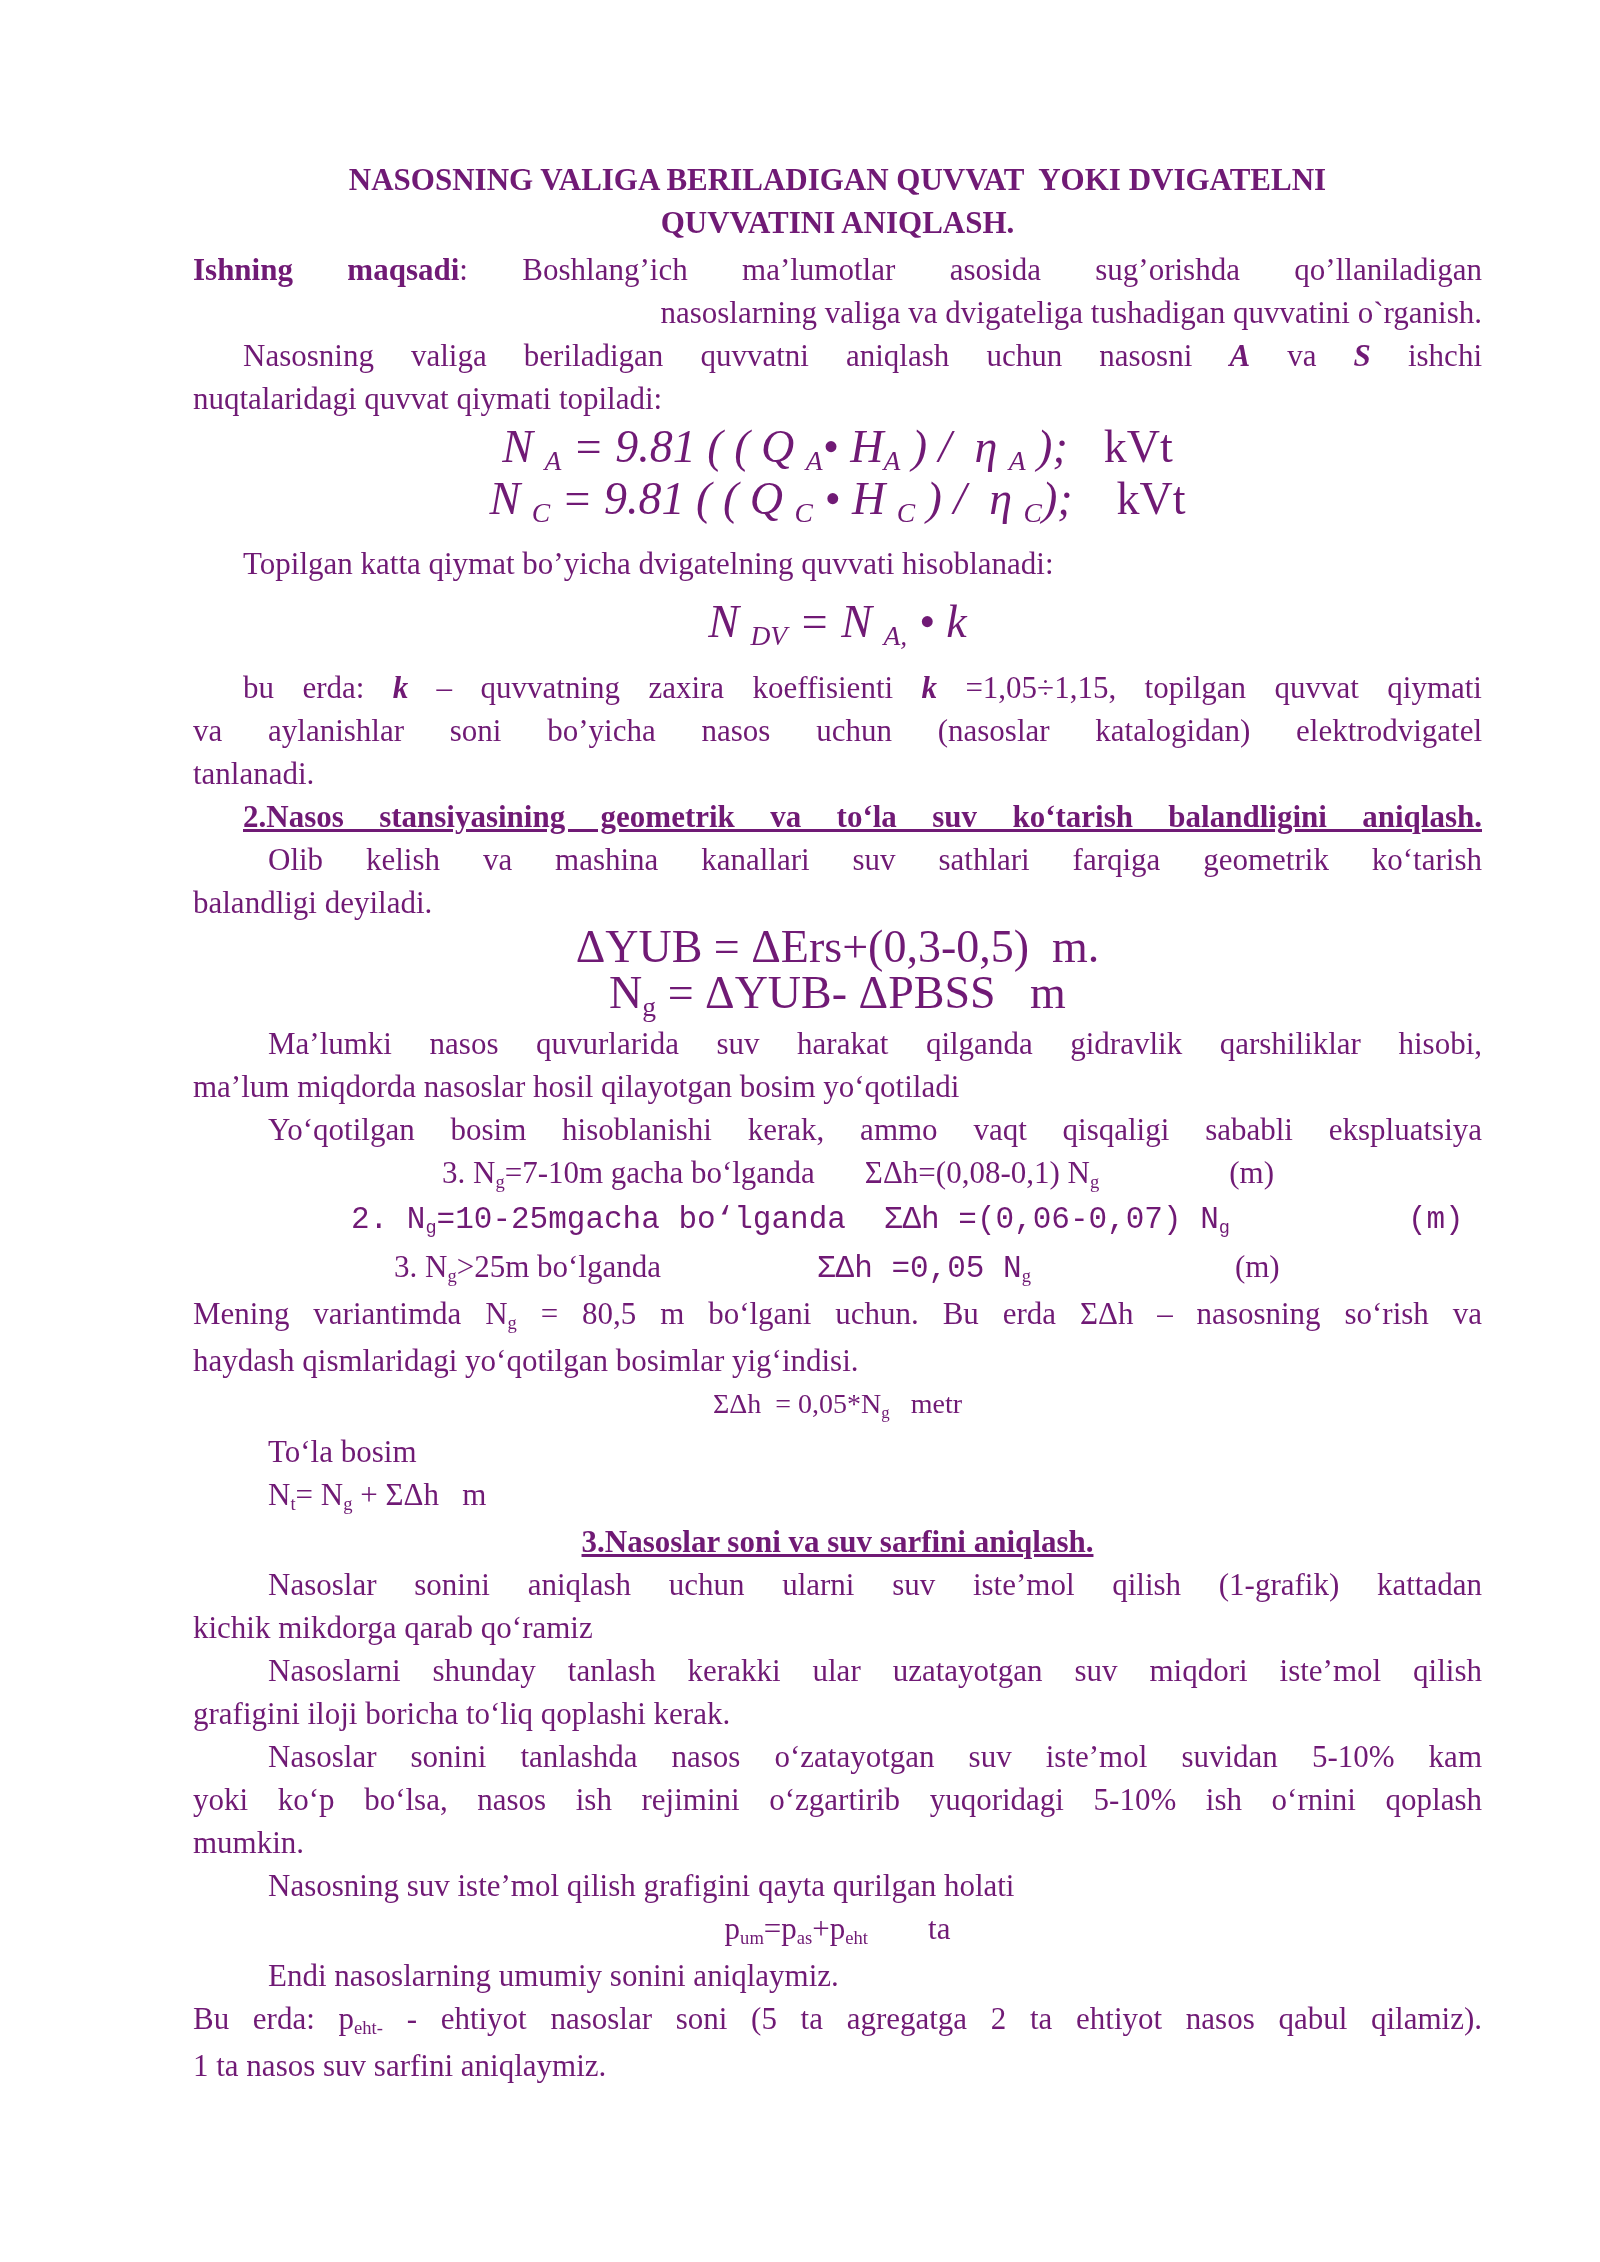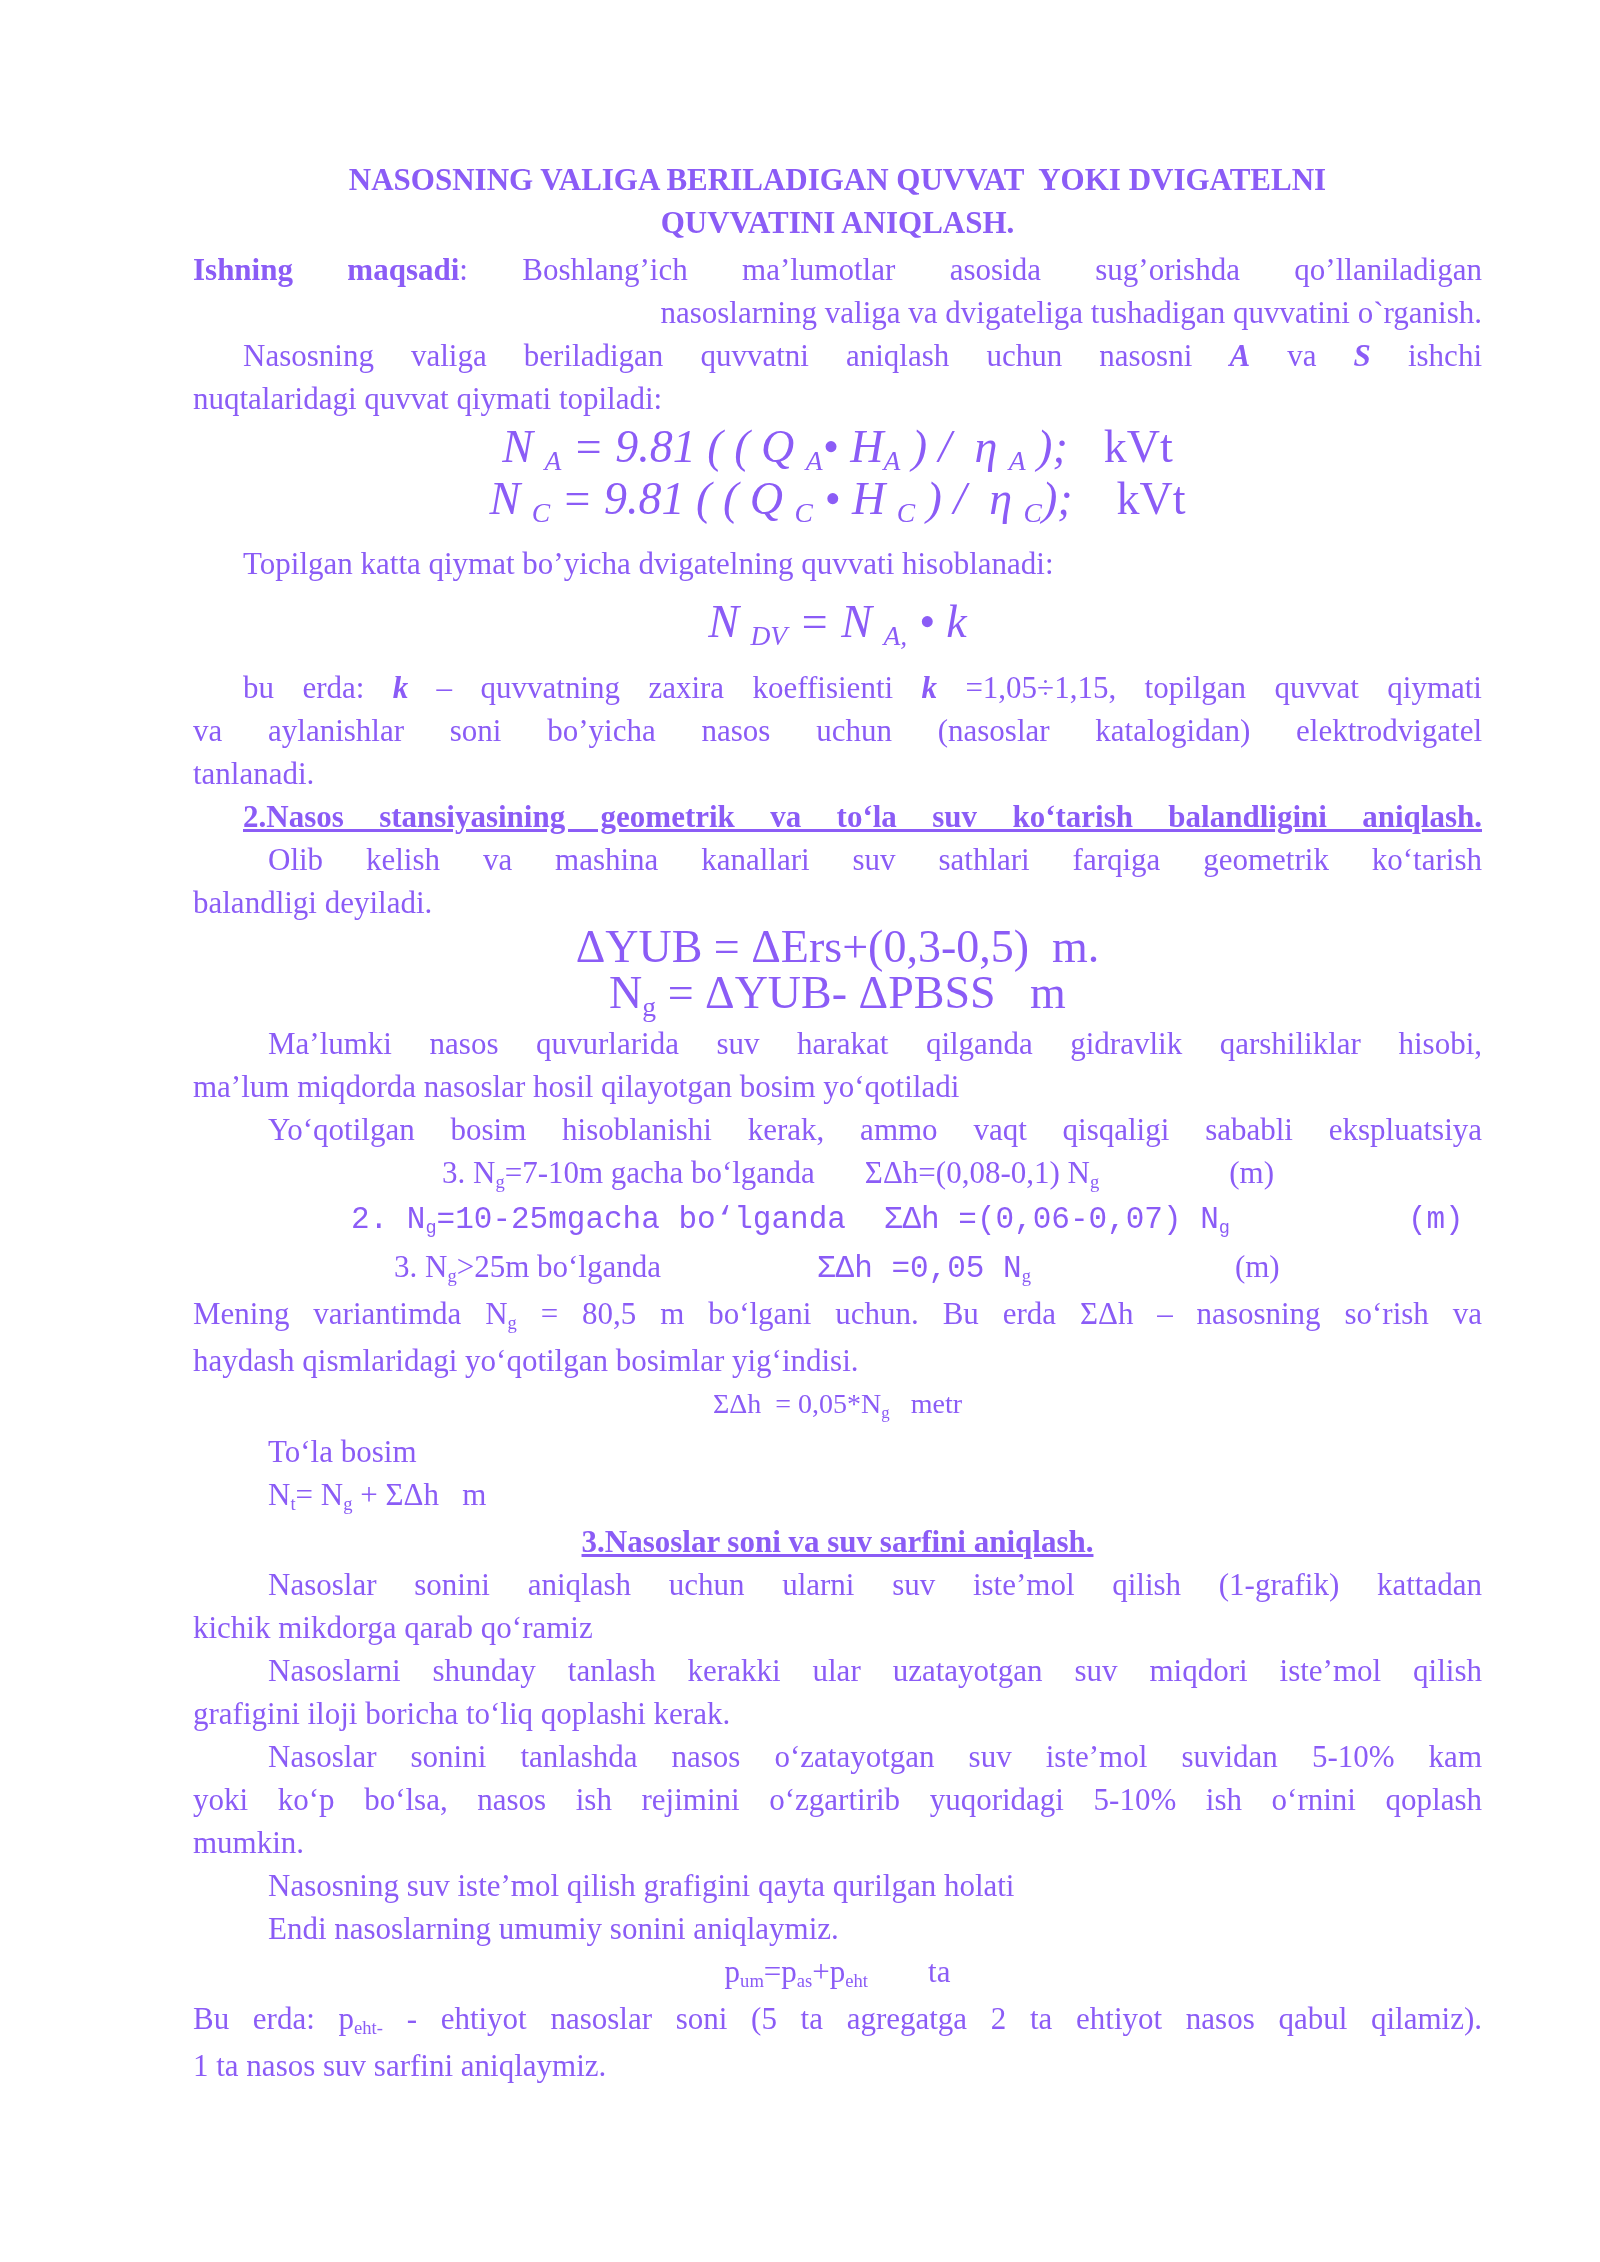--- a/index.html
+++ b/index.html
@@ -1,21 +1,21 @@
 <!DOCTYPE html>
 <html><head>
 <meta charset="utf-8">
 <style>
   html,body{margin:0;padding:0;background:#ffffff;}
   .page{
     position:relative;
     width:1600px;height:2262px;
     box-sizing:border-box;
     background:#ffffff;
-    color:#8b5cf6;
+    color:#701a75;
     font-family:"Liberation Serif","DejaVu Serif",serif;
     font-size:31px;
     line-height:43px;
     padding:158px 118px 0 193px;
     overflow:hidden;
   }
   .line{white-space:pre-wrap;}
   .just{text-align:justify;text-align-last:justify;white-space:normal;}
   .center{text-align:center;}
   .right{text-align:right;}
@@ -91,20 +91,20 @@
   <div class="line">kichik mikdorga qarab qo‘ramiz</div>
 
   <div class="line just ind2">Nasoslarni shunday tanlash kerakki ular uzatayotgan suv miqdori iste’mol qilish</div>
   <div class="line">grafigini iloji boricha to‘liq qoplashi kerak.</div>
 
   <div class="line just ind2">Nasoslar sonini tanlashda nasos o‘zatayotgan suv iste’mol suvidan 5-10% kam</div>
   <div class="line just">yoki ko‘p bo‘lsa, nasos ish rejimini o‘zgartirib yuqoridagi 5-10% ish o‘rnini qoplash</div>
   <div class="line">mumkin.</div>
 
   <div class="line ind2">Nasosning suv iste’mol qilish grafigini qayta qurilgan holati</div>
+  <div class="line center"><span>p</span><span class="sub">um</span><span>=p</span><span class="sub">as</span><span>+p</span><span class="sub">eht</span><span style="margin-left: 60px;">ta</span></div>
+
   <div class="line ind2">Endi nasoslarning umumiy sonini aniqlaymiz.</div>
-
-  <div class="line center"><span>p</span><span class="sub">um</span><span>=p</span><span class="sub">as</span><span>+p</span><span class="sub">eht</span><span style="margin-left: 60px;">ta</span></div>
 
   <div class="line just"><span>Bu erda: p</span><span class="sub">eht-</span><span> - ehtiyot nasoslar soni (5 ta agregatga 2 ta ehtiyot nasos qabul qilamiz).</span></div>
   <div class="line">1 ta nasos suv sarfini aniqlaymiz.</div>
 
 </div>
 
 </body></html>

